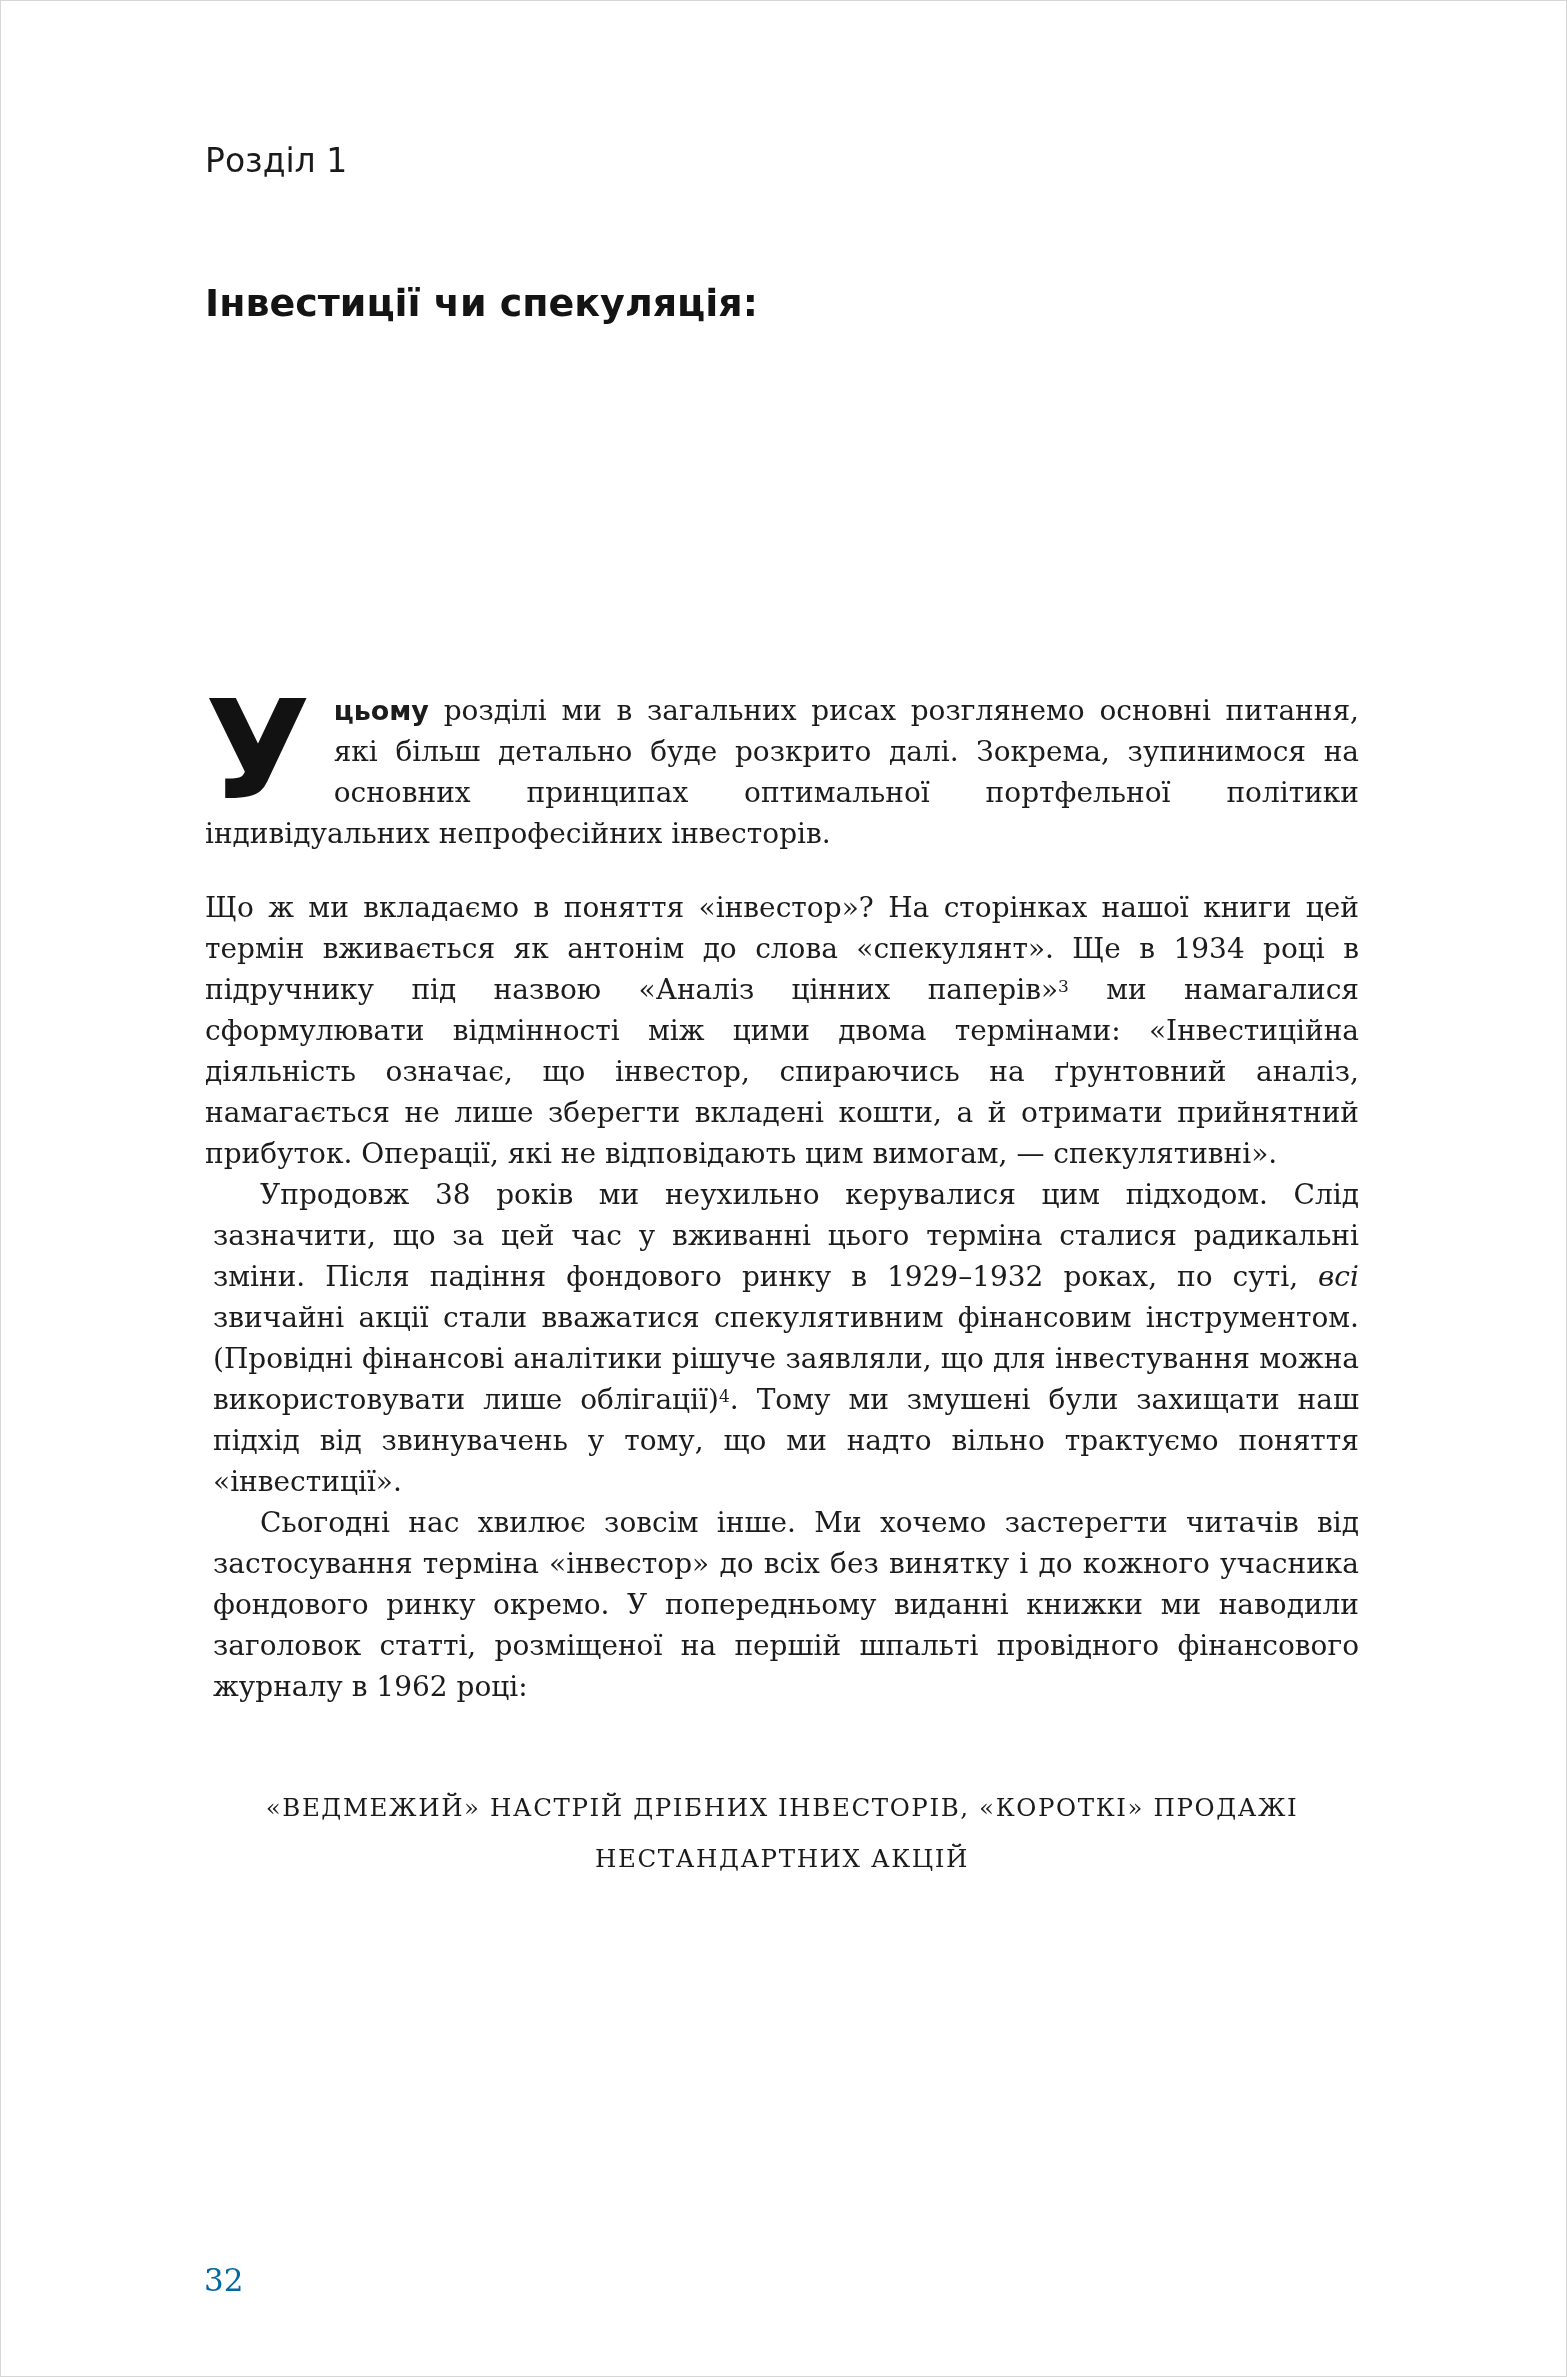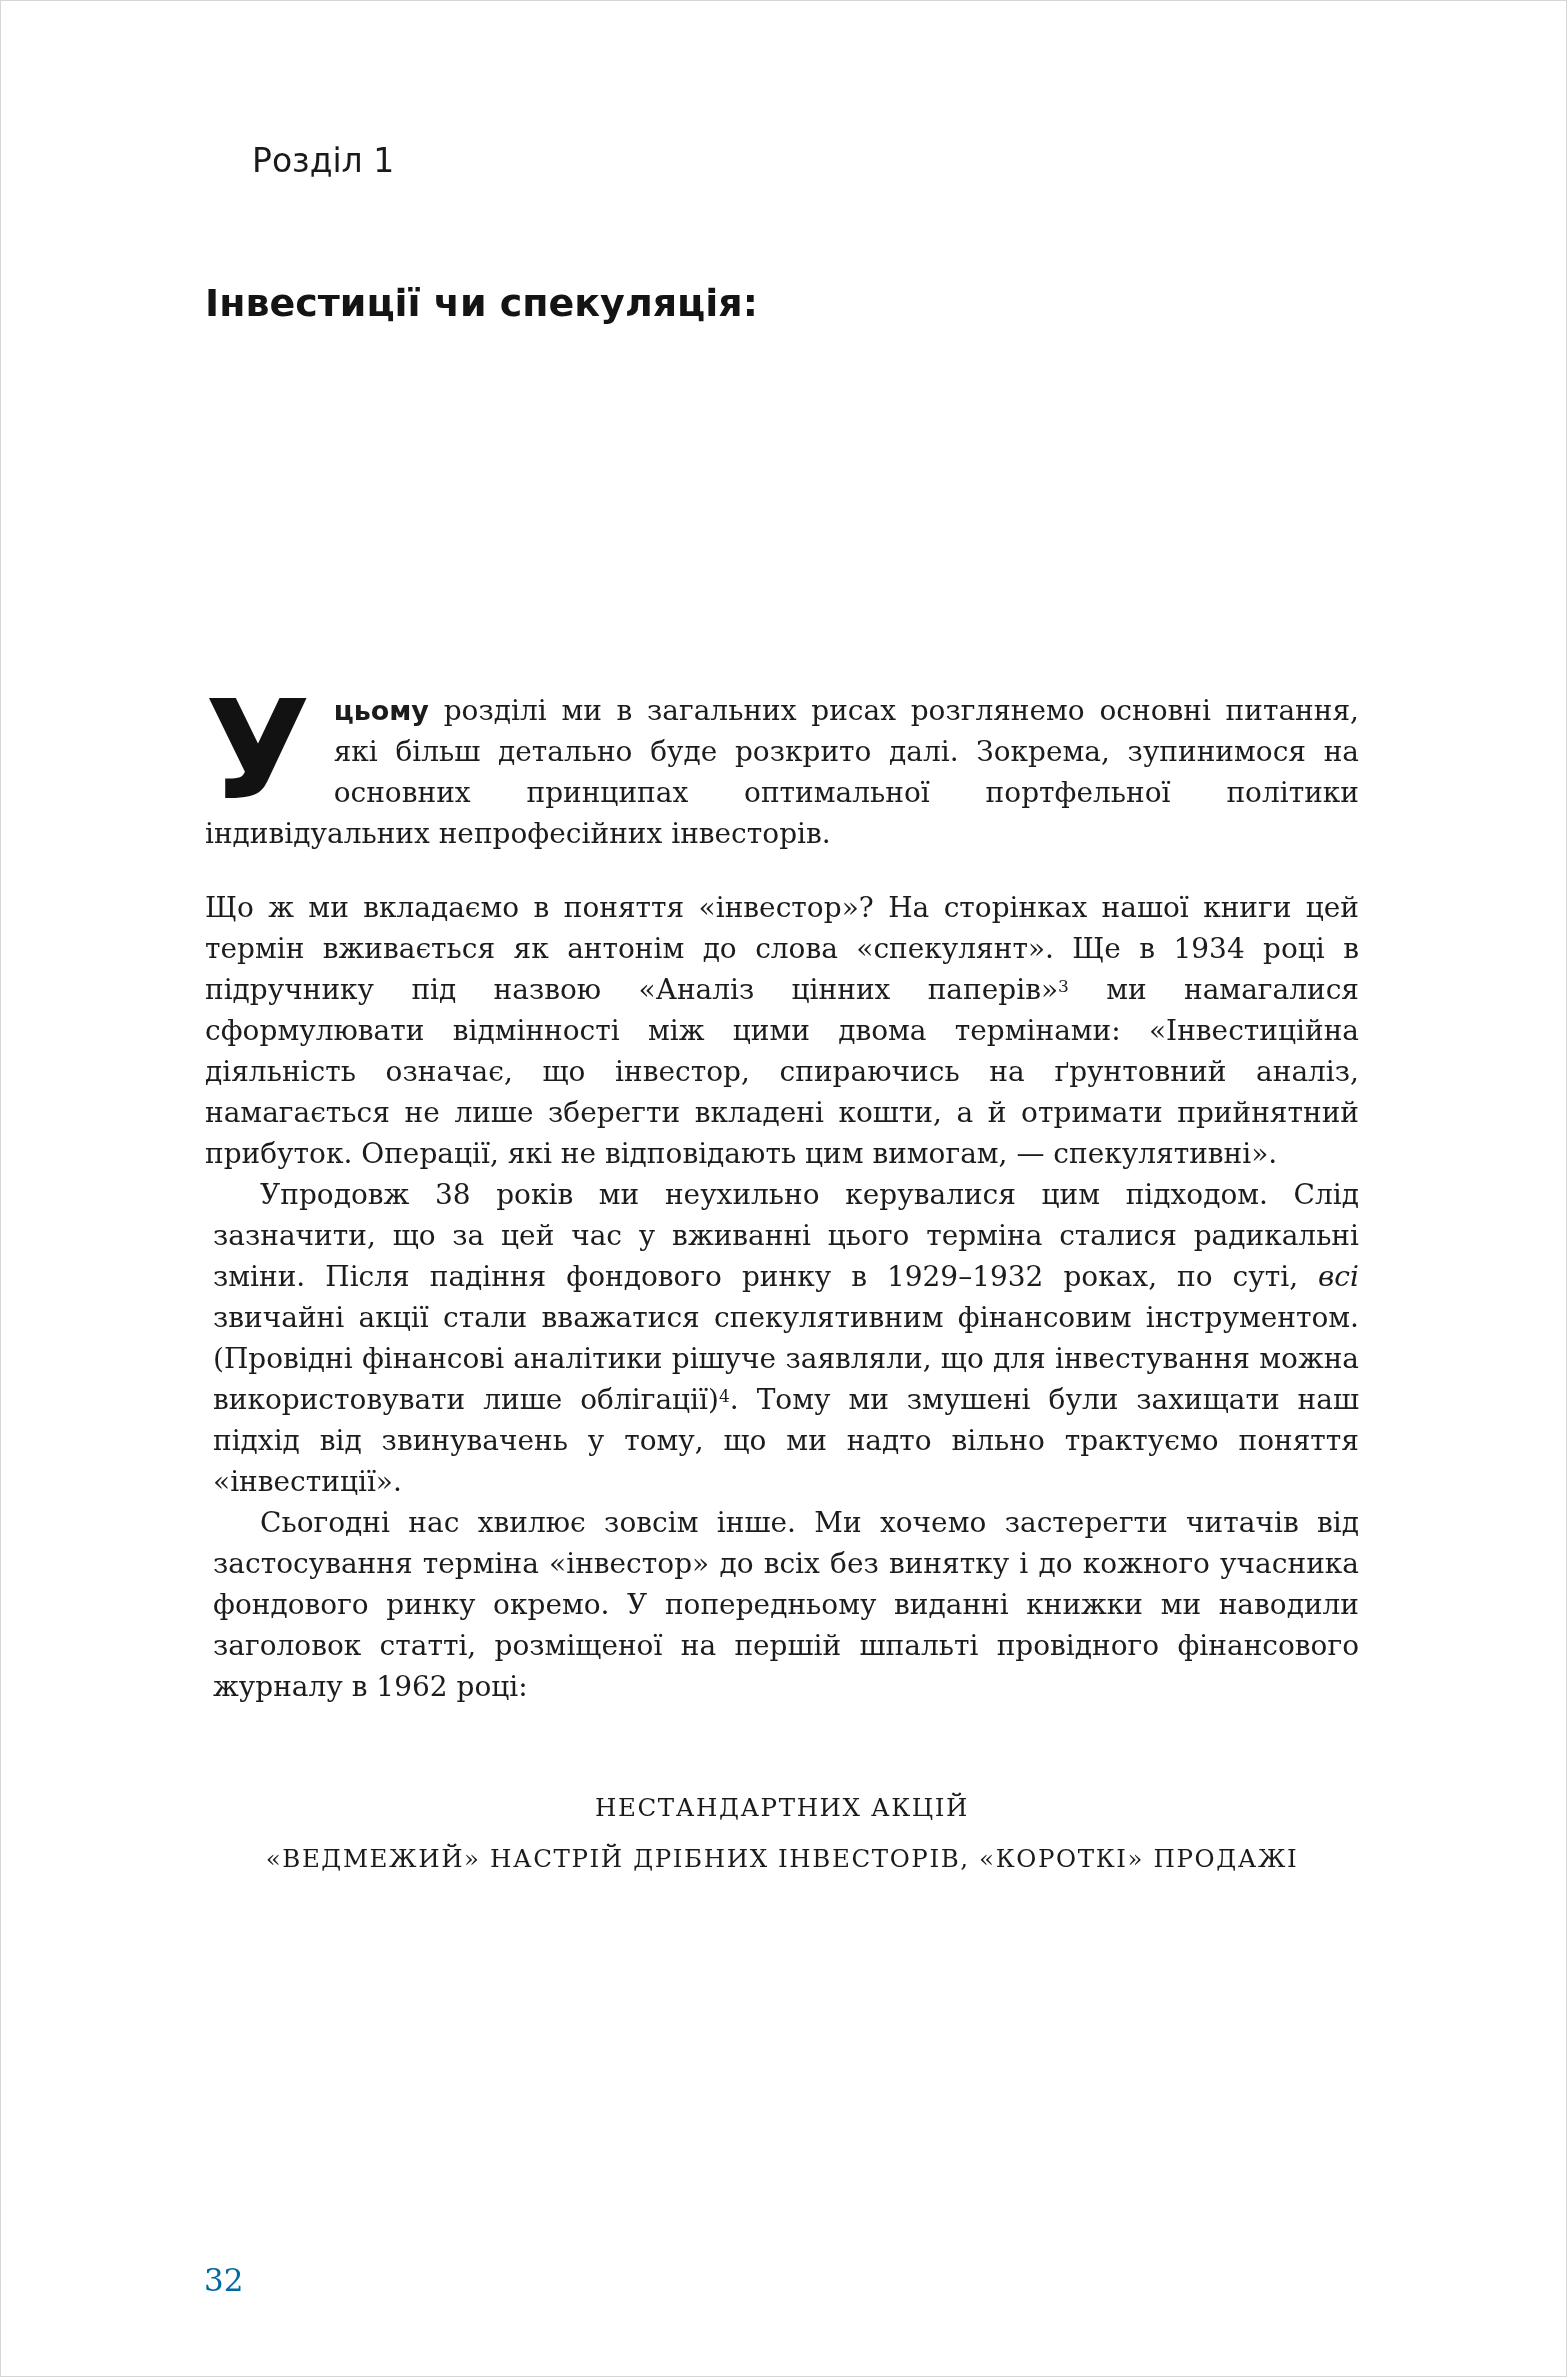--- a/index.html
+++ b/index.html
@@ -19,21 +19,20 @@
     padding: 140px 207px 0 204px;
     color: #1a1a1a;
     overflow: hidden;
   }
   .chapter-label {
     font-family: "DejaVu Sans", "Liberation Sans", sans-serif;
     font-size: 33px;
     line-height: 39px;
     font-weight: 400;
     color: #1a1a1a;
-    margin-left: 47px;
   }
   .chapter-title {
     margin: 87px 0 0 0;
     font-family: "DejaVu Sans", "Liberation Sans", sans-serif;
     font-size: 38px;
     line-height: 72px;
     font-weight: 700;
     color: #141414;
   }
   .chapter-title .line { display: block; }
@@ -115,20 +114,20 @@
     <span>Що ж ми вкладаємо в поняття «інвестор»? На сторінках нашої книги цей термін вживається як антонім до слова «спекулянт». Ще в 1934 році в підручнику під назвою «Аналіз цінних паперів»</span><sup class="fn">3</sup><span> ми намагалися сформулювати відмінності між цими двома термінами: «Інвестиційна діяльність означає, що інвестор, спираючись на ґрунтовний аналіз, намагається не лише зберегти вкладені кошти, а й отримати прийнятний прибуток. Операції, які не відповідають цим вимогам, — спекулятивні».</span>
   </p>
 
   <p class="body-par indent">
     <span>Упродовж 38 років ми неухильно керувалися цим підходом. Слід зазначити, що за цей час у вживанні цього терміна сталися радикальні зміни. Після падіння фондового ринку в 1929–1932 роках, по суті, </span><i>всі</i><span> звичайні акції стали вважатися спекулятивним фінансовим інструментом. (Провідні фінансові аналітики рішуче заявляли, що для інвестування можна використовувати лише облігації)</span><sup class="fn">4</sup><span>. Тому ми змушені були захищати наш підхід від звинувачень у тому, що ми надто вільно трактуємо поняття «інвестиції».</span>
   </p>
 
   <p class="body-par indent">Сьогодні нас хвилює зовсім інше. Ми хочемо застерегти читачів від застосування терміна «інвестор» до всіх без винятку і до кожного учасника фондового ринку окремо. У попередньому виданні книжки ми наводили заголовок статті, розміщеної на першій шпальті провідного фінансового журналу в 1962 році:</p>
 
   <div class="headline">
+    <span class="line">«ВЕДМЕЖИЙ» НАСТРІЙ ДРІБНИХ ІНВЕСТОРІВ, «КОРОТКІ» ПРОДАЖІ</span>
     <span class="line">НЕСТАНДАРТНИХ АКЦІЙ</span>
-    <span class="line">«ВЕДМЕЖИЙ» НАСТРІЙ ДРІБНИХ ІНВЕСТОРІВ, «КОРОТКІ» ПРОДАЖІ</span>
   </div>
 
   <div class="page-number">32</div>
 
 </div>
 
 
 </body></html>

